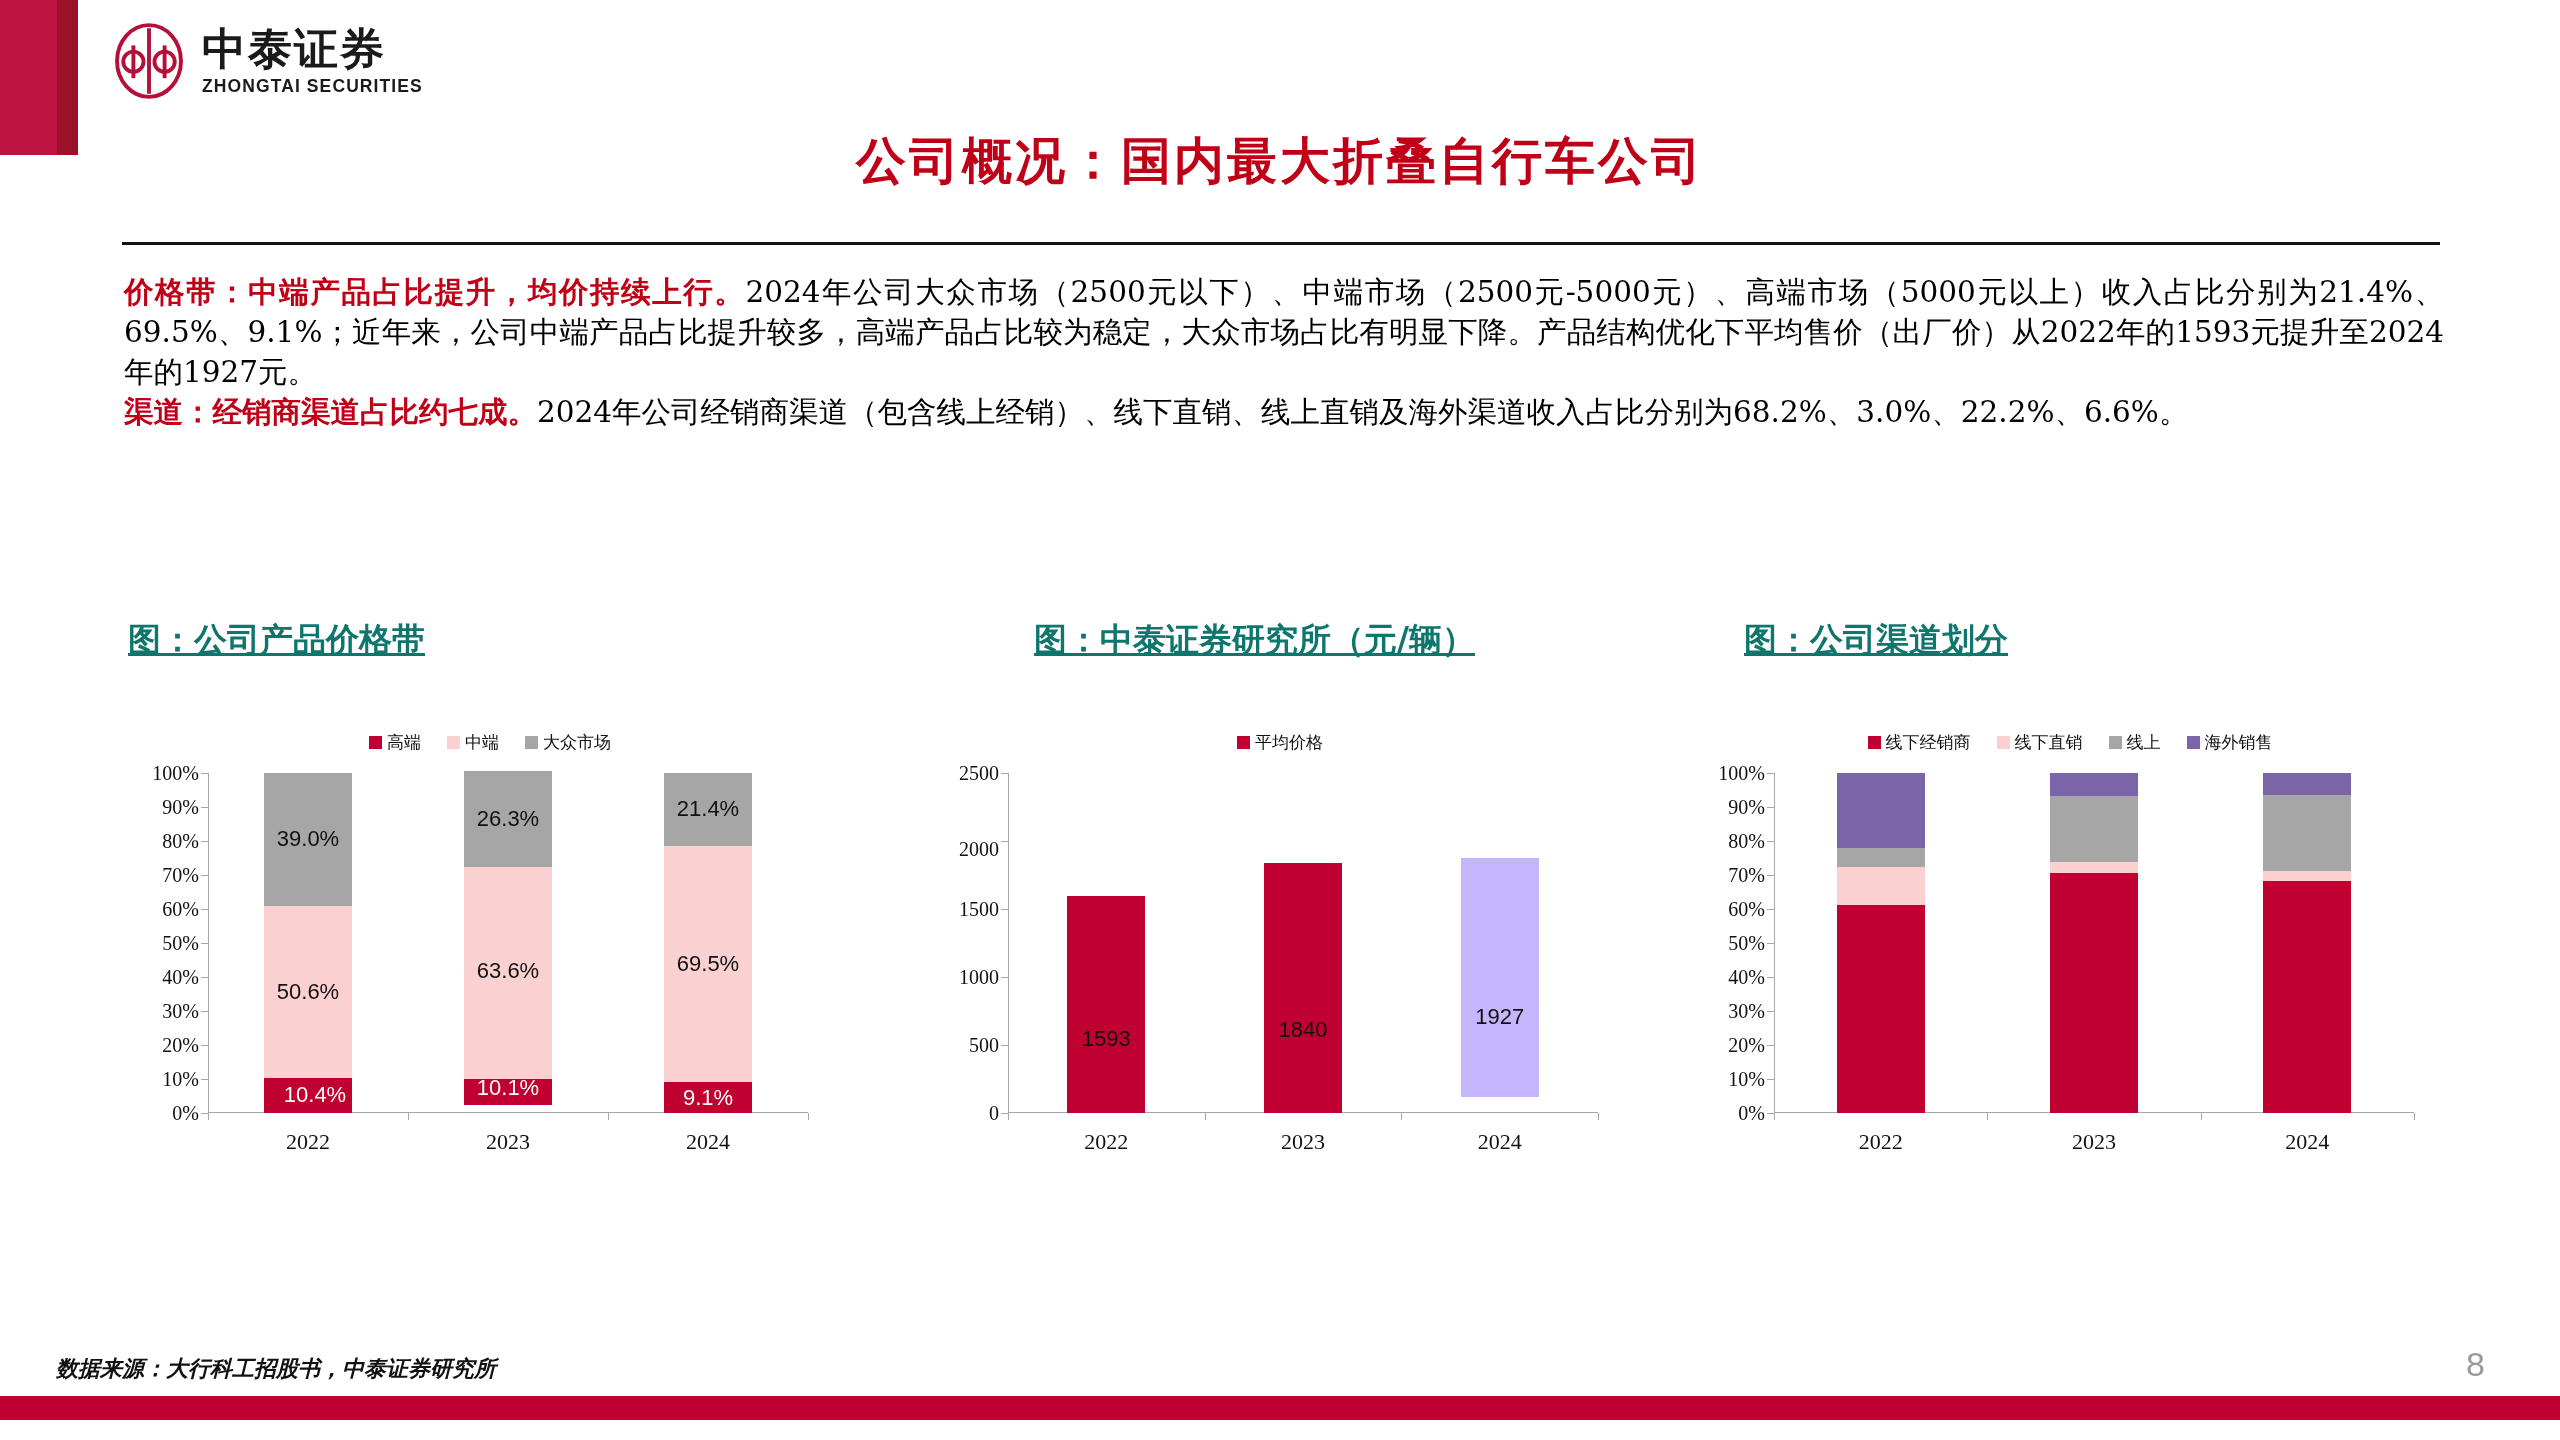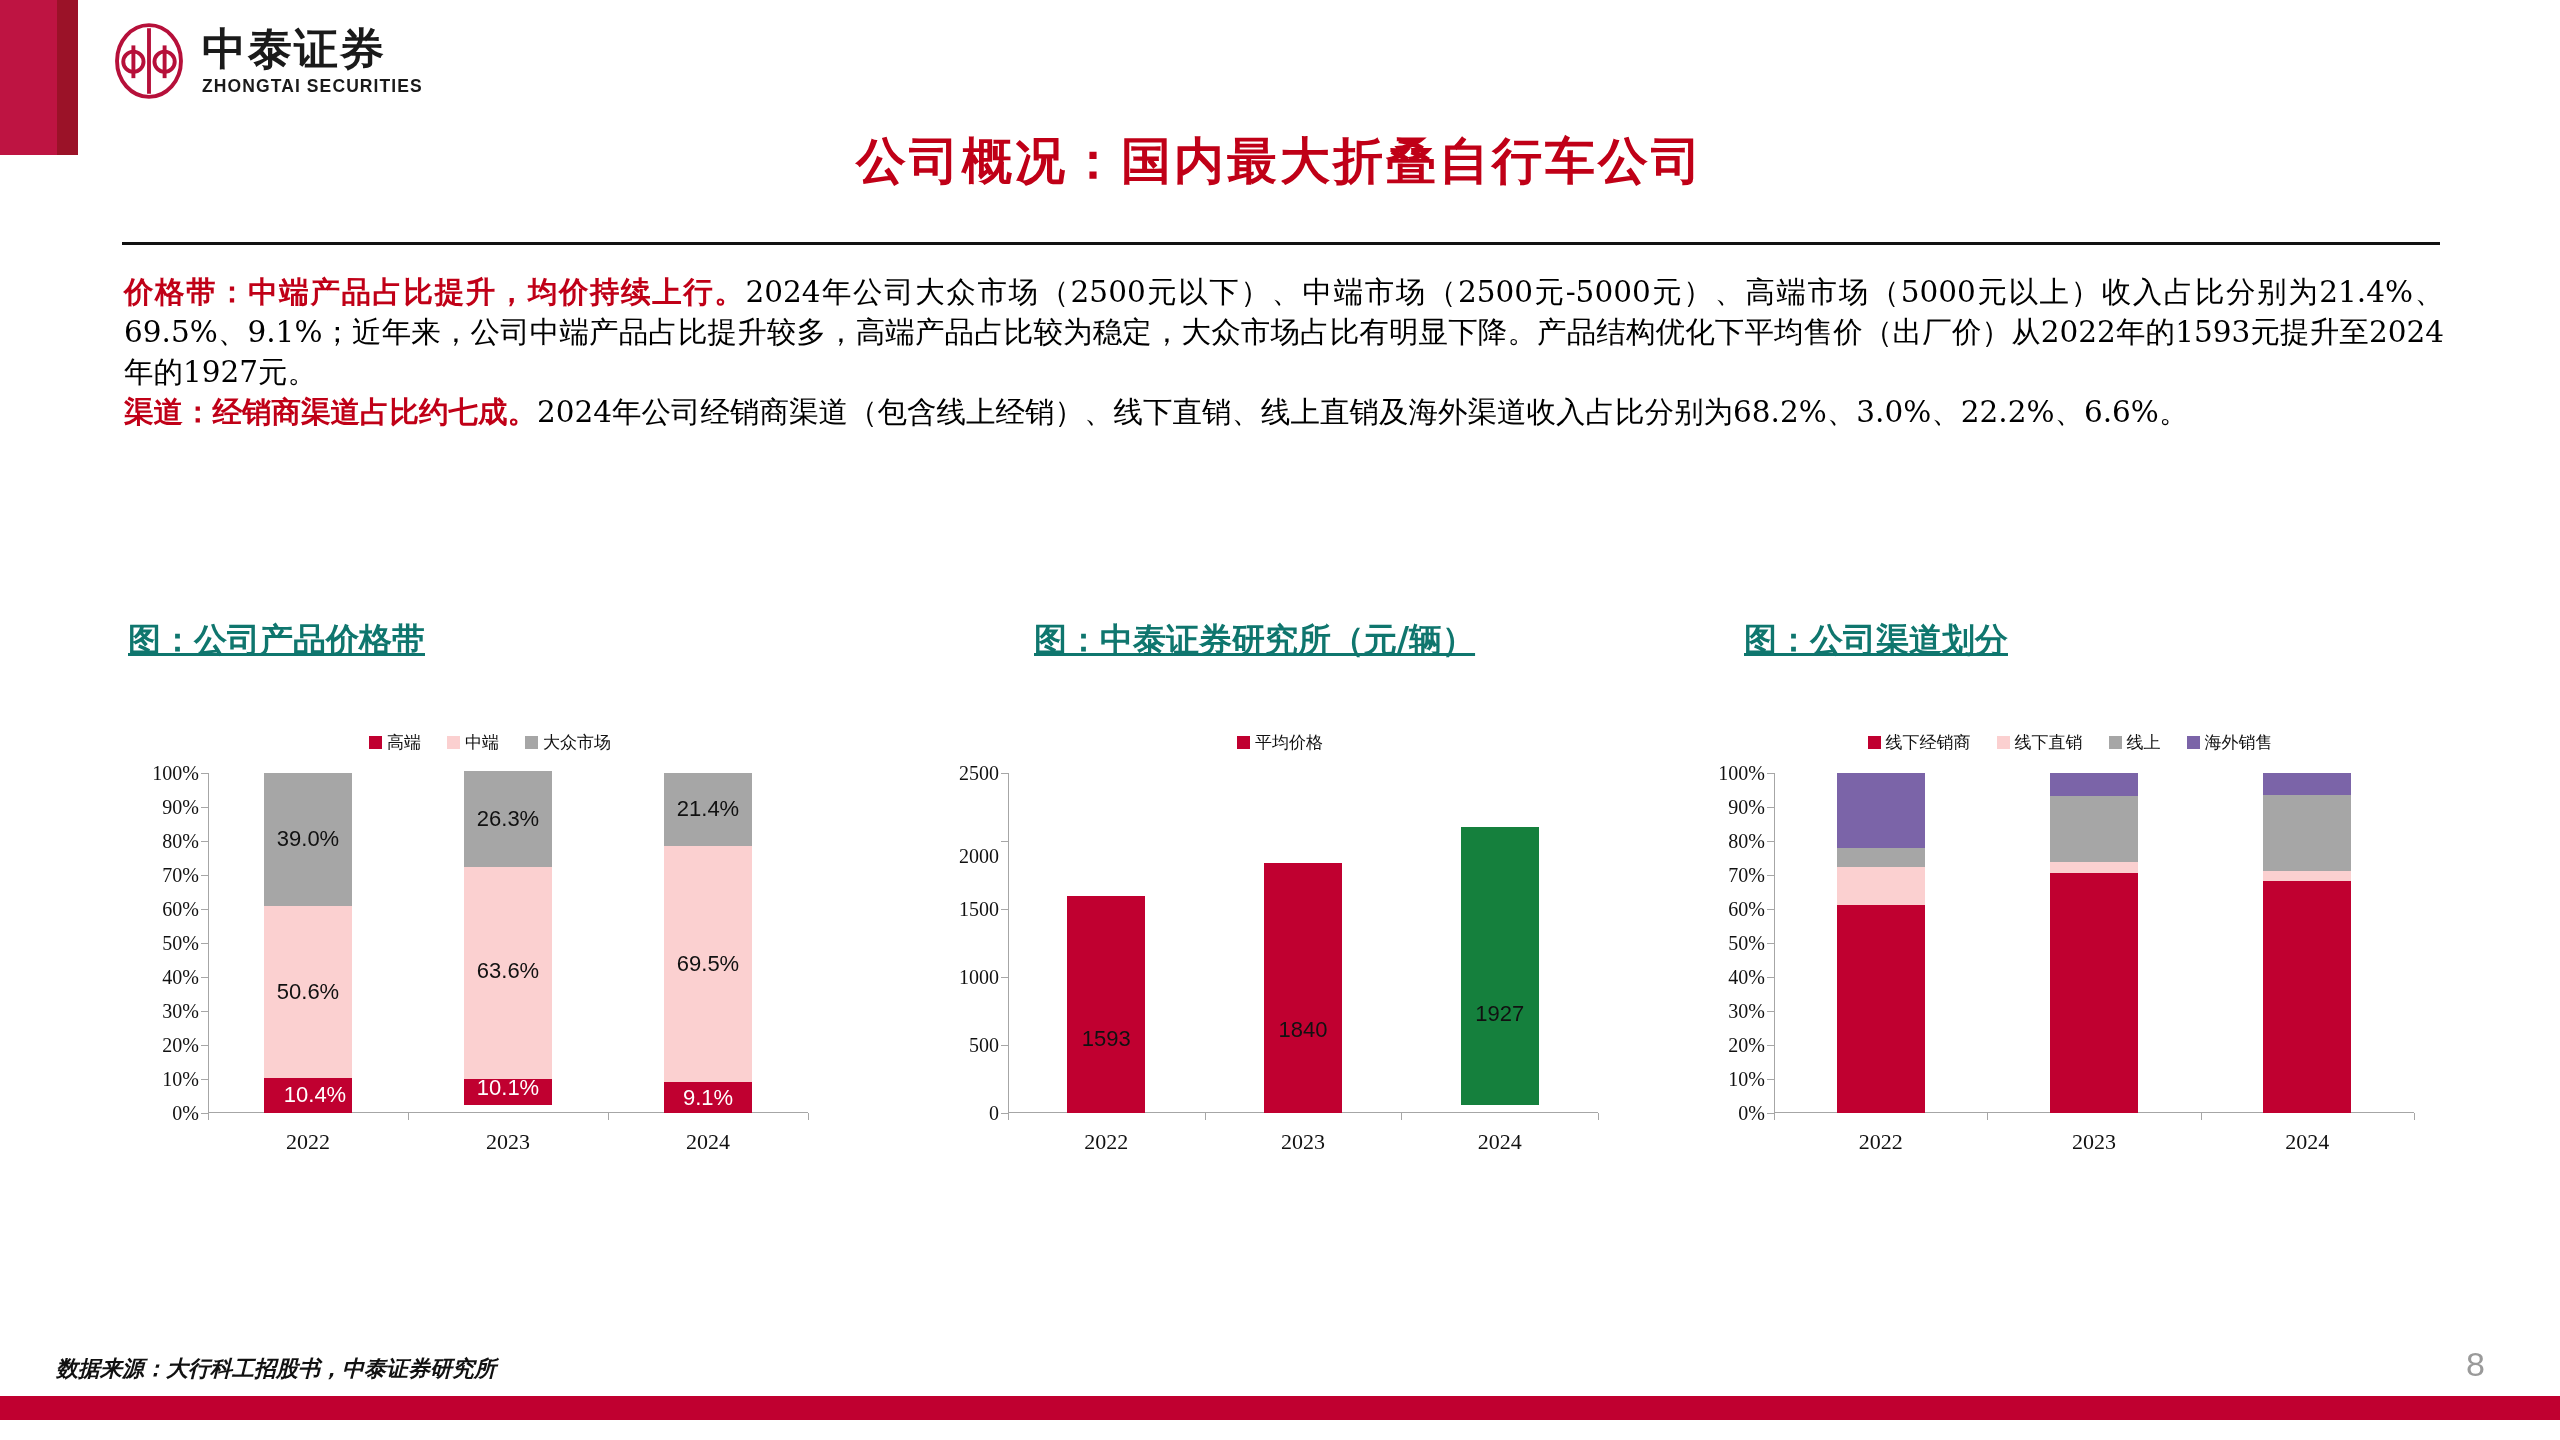--- a/index.html
+++ b/index.html
@@ -231,40 +231,40 @@
       <div class="axis-y"></div>
       <div class="axis-x"></div>
       <div class="ylab" style="top: 340px;">0</div>
       <div class="tick" style="top: 340px;"></div>
       <div class="ylab" style="top: 272px;">500</div>
       <div class="tick" style="top: 272px;"></div>
       <div class="ylab" style="top: 204px;">1000</div>
       <div class="tick" style="top: 204px;"></div>
       <div class="ylab" style="top: 136px;">1500</div>
       <div class="tick" style="top: 136px;"></div>
-      <div class="ylab" style="top: 83px;">2000</div>
+      <div class="ylab" style="top: 76px;">2000</div>
       <div class="tick" style="top: 68px;"></div>
       <div class="ylab" style="top: 0px;">2500</div>
       <div class="tick" style="top: 0px;"></div>
       <div class="bar" style="left: 59.3333px; width: 78px; height: 340px;">
         <div class="seg" style="background: rgb(192, 0, 48); height: 216.648px; bottom: 0px;">
           <span style="color: rgb(17, 17, 17); top: auto; bottom: 28%; transform: none;">1593</span>
         </div>
       </div>
       <div class="xtick" style="left: 0px;"></div>
       <div class="xcat" style="left: 98.3333px; top: 356px;">2022</div>
       <div class="bar" style="left: 256px; width: 78px; height: 340px;">
         <div class="seg" style="background: rgb(192, 0, 48); height: 250.24px; bottom: 0px;">
           <span style="color: rgb(17, 17, 17); top: auto; bottom: 28%; transform: none;">1840</span>
         </div>
       </div>
       <div class="xtick" style="left: 196.667px;"></div>
       <div class="xcat" style="left: 295px; top: 356px;">2023</div>
       <div class="bar" style="left: 452.667px; width: 78px; height: 340px;">
-        <div class="seg" style="background: #15803d; height: 278px; bottom: 8px;">
+        <div class="seg" style="background: #c4b5fd; height: 239px; bottom: 16px;">
           <span style="color: rgb(17, 17, 17); top: auto; bottom: 28%; transform: none;">1927</span>
         </div>
       </div>
       <div class="xtick" style="left: 393.333px;"></div>
       <div class="xcat" style="left: 491.667px; top: 356px;">2024</div>
       <div class="xtick" style="left: 590px;"></div>
     </div>
 </div>
 
 <div class="chart-box" id="chart-2" style="left:1690px;top:725px;width:760px;height:450px;">

